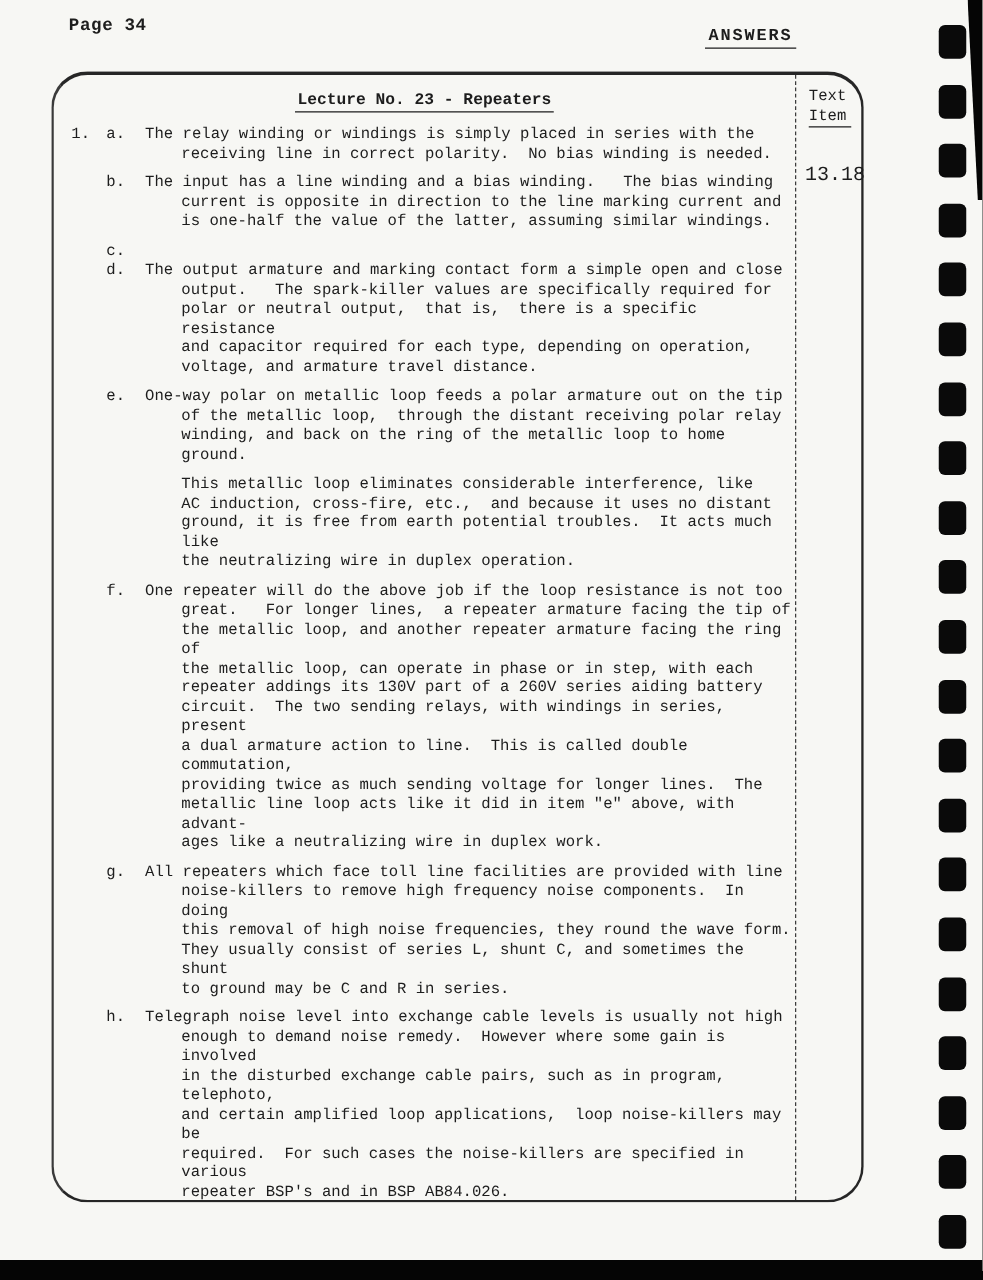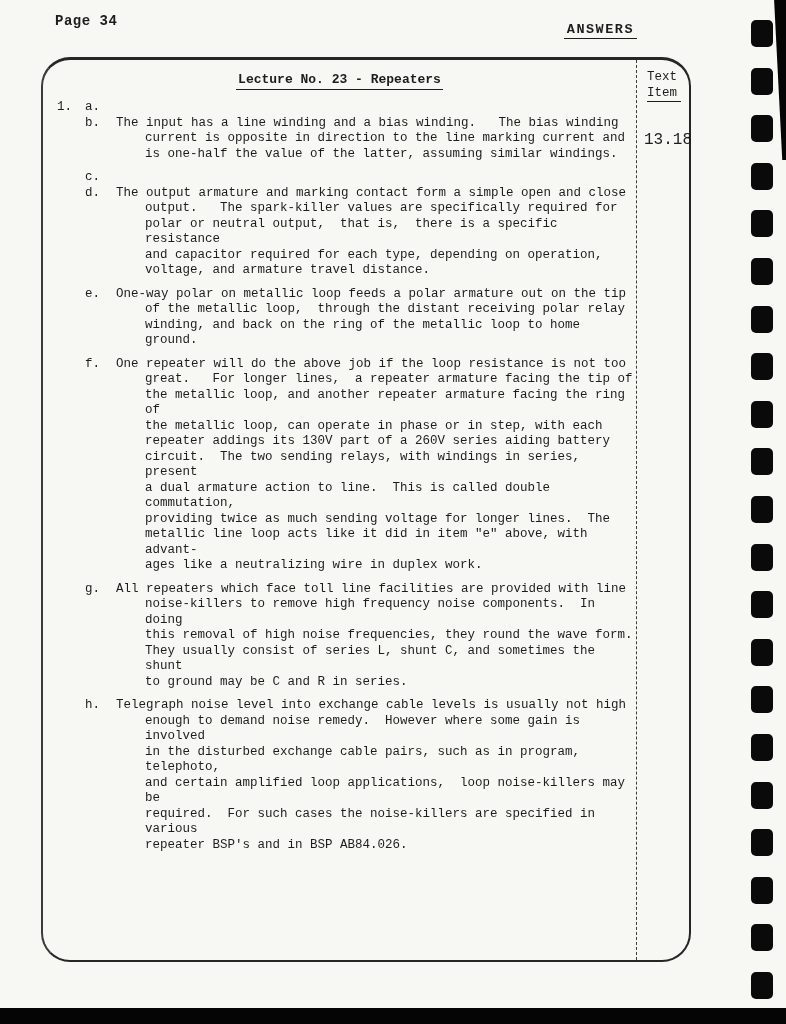--- a/index.html
+++ b/index.html
@@ -88,20 +88,24 @@
   <div class="main-col">
     <div class="lecture-title">
       <span>Lecture No. 23 - Repeaters</span>
     </div>
 
     <div class="answers">
 
       <div class="answer">
         <div class="num">1.</div>
         <div class="letter">a.</div>
+        <div class="text">
+            <div class="para">The relay winding or windings is simply placed in series with the
+receiving line in correct polarity.  No bias winding is needed.</div>
+          </div>
       </div>
 
       <div class="answer">
         <div class="num"></div>
         <div class="letter">b.</div>
         <div class="text">
             <div class="para">The input has a line winding and a bias winding.   The bias winding
 current is opposite in direction to the line marking current and
 is one-half the value of the latter, assuming similar windings.</div>
           </div>
@@ -124,20 +128,24 @@
           </div>
       </div>
 
       <div class="answer">
         <div class="num"></div>
         <div class="letter">e.</div>
         <div class="text">
           <div class="para">One-way polar on metallic loop feeds a polar armature out on the tip
 of the metallic loop,  through the distant receiving polar relay
 winding, and back on the ring of the metallic loop to home ground.</div>
+          <div class="para cont">This metallic loop eliminates considerable interference, like
+AC induction, cross-fire, etc.,  and because it uses no distant
+ground, it is free from earth potential troubles.  It acts much like
+the neutralizing wire in duplex operation.</div>
         </div>
       </div>
 
       <div class="answer">
         <div class="num"></div>
         <div class="letter">f.</div>
         <div class="text">
             <div class="para">One repeater will do the above job if the loop resistance is not too
 great.   For longer lines,  a repeater armature facing the tip of
 the metallic loop, and another repeater armature facing the ring of

